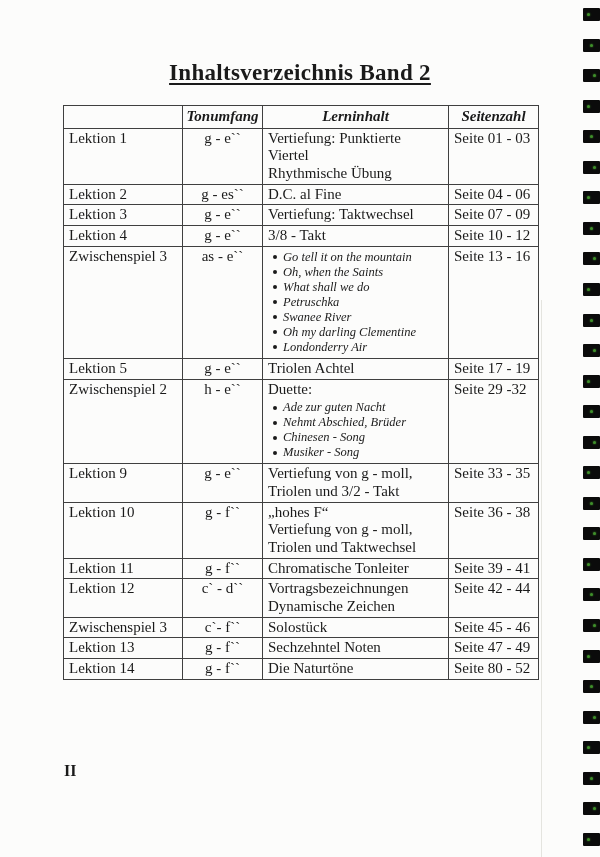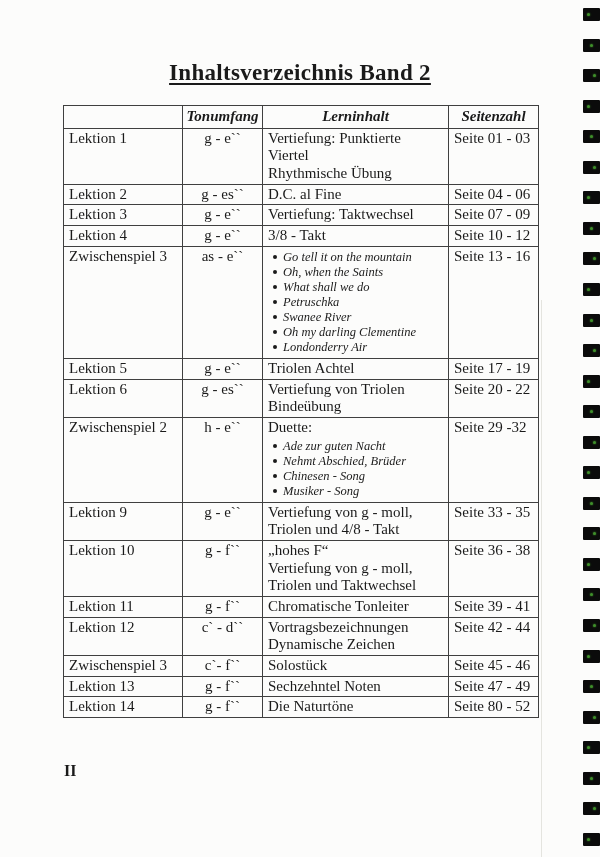--- a/index.html
+++ b/index.html
@@ -119,48 +119,39 @@
         </tr>
         <tr>
           <td>Lektion 5</td>
           <td class="range">g - e``</td>
           <td class="content">
             <div>Triolen Achtel</div>
           </td>
           <td>Seite 17 - 19</td>
         </tr>
         <tr>
-          <td>Lektion 6</td>
-          <td class="range">g - es``</td>
-          <td class="content">
-            <div>Vertiefung von Triolen</div>
-            <div>Bindeübung</div>
-          </td>
-          <td>Seite 20 - 22</td>
-        </tr>
-        <tr>
           <td>Zwischenspiel 2</td>
           <td class="range">h - e``</td>
           <td class="content">
             <div>Duette:</div>
             <ul class="songs">
               <li>Ade zur guten Nacht</li>
               <li>Nehmt Abschied, Brüder</li>
               <li>Chinesen - Song</li>
               <li>Musiker - Song</li>
             </ul>
           </td>
           <td>Seite 29 -32</td>
         </tr>
         <tr>
           <td>Lektion 9</td>
           <td class="range">g - e``</td>
           <td class="content">
             <div>Vertiefung von g - moll,</div>
-            <div>Triolen und 4/8 - Takt</div>
+            <div>Triolen und 3/2 - Takt</div>
           </td>
           <td>Seite 33 - 35</td>
         </tr>
         <tr>
           <td>Lektion 10</td>
           <td class="range">g - f``</td>
           <td class="content">
             <div>„hohes F“</div>
             <div>Vertiefung von g - moll,</div>
             <div>Triolen und Taktwechsel</div>

